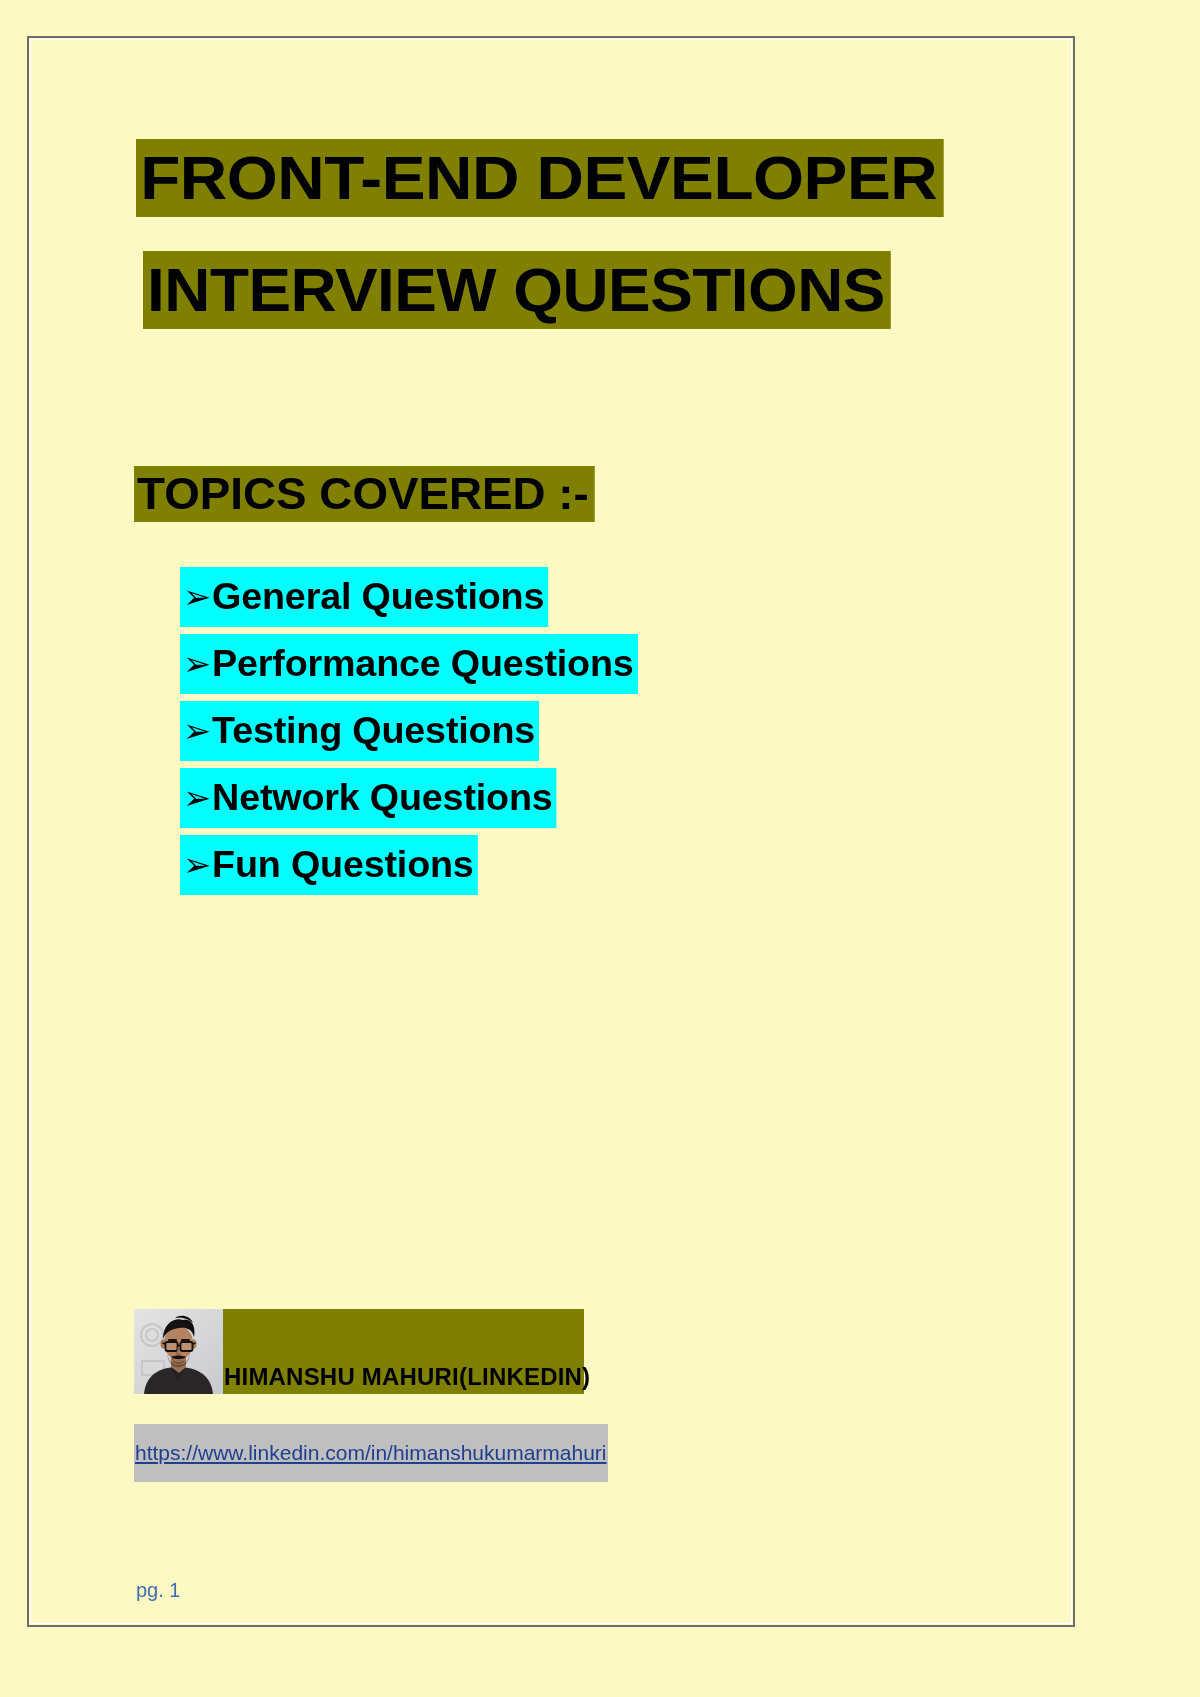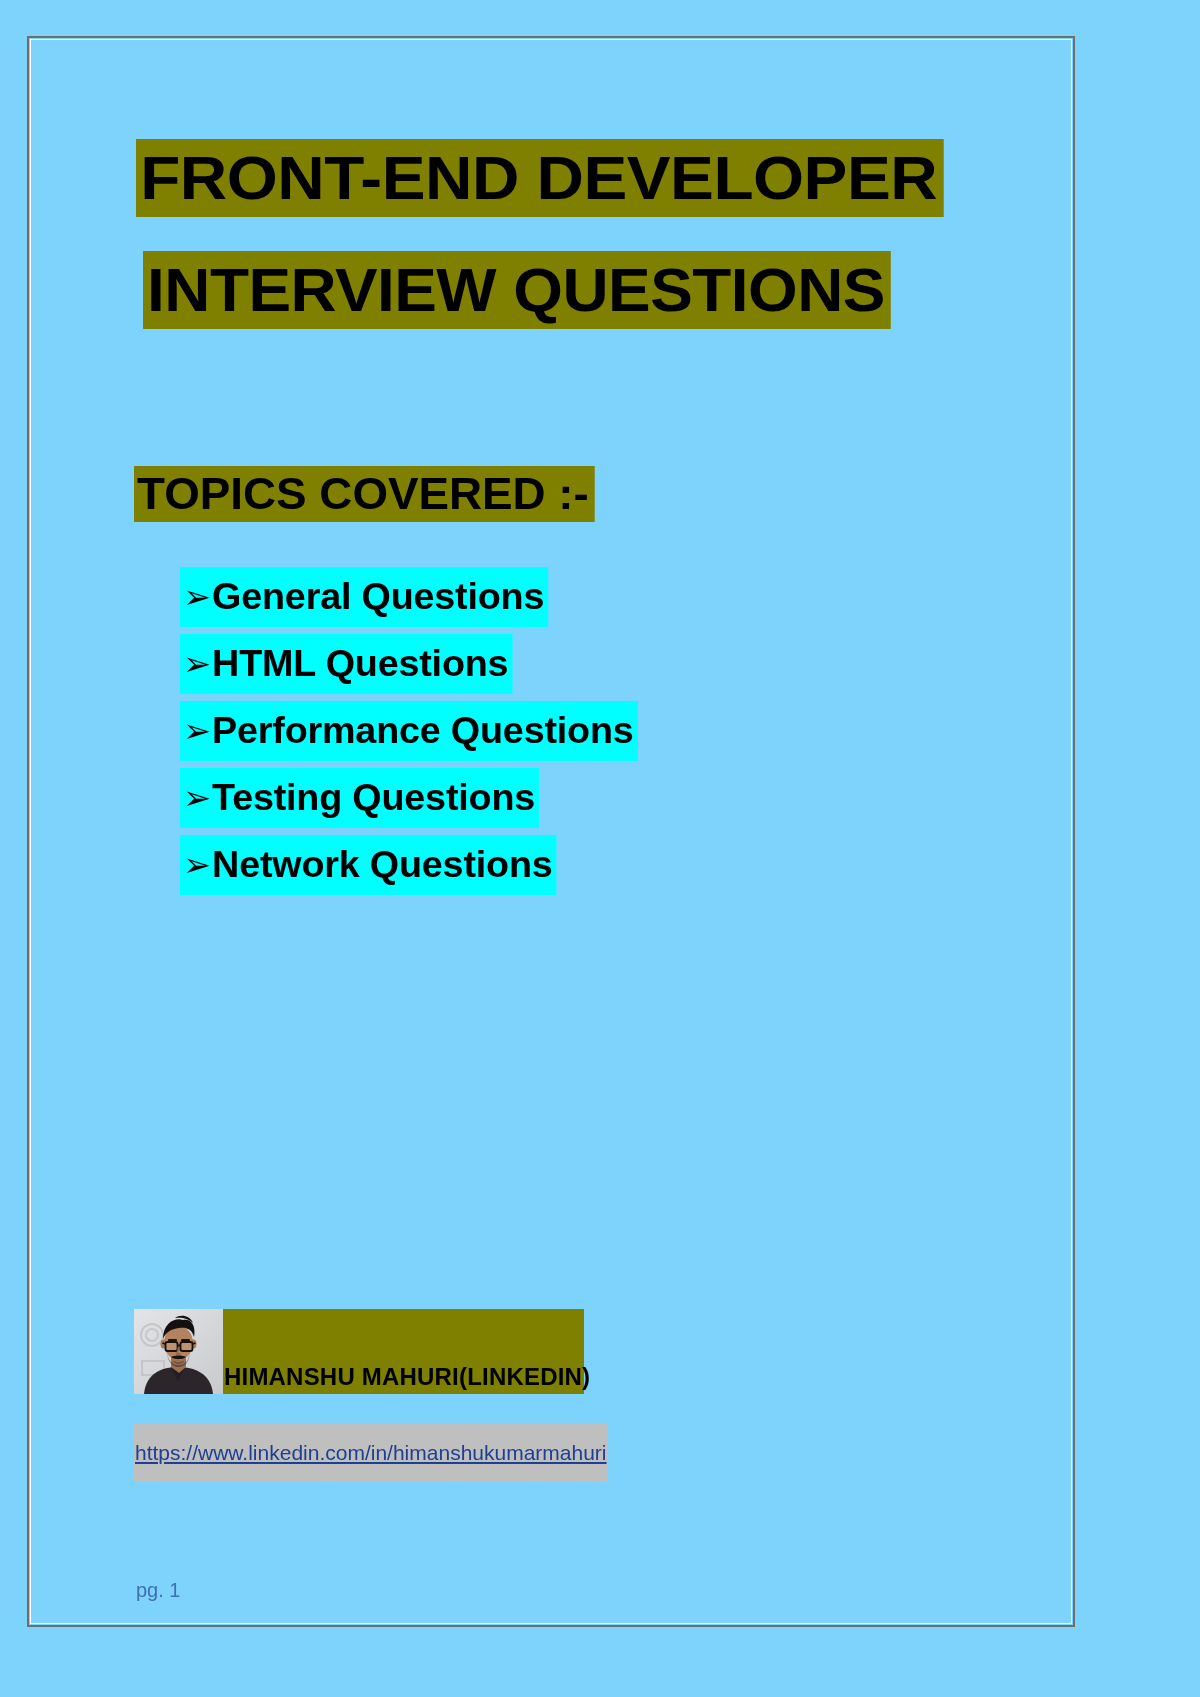--- a/index.html
+++ b/index.html
@@ -14,21 +14,21 @@
     font-family: "Liberation Sans", sans-serif;
     overflow: hidden;
   }
 
   
   .page-sheet {
     position: absolute;
     left: 0; top: 0;
     width: 1200px;
     height: 1697px;
-    background: #7dd3fc;
+    background: #fef9c3;
   }
   .page-border {
     position: absolute;
     left: 27px;
     top: 36px;
     width: 1048px;
     height: 1591px;
     border: 2px solid #6e6e6e;
     box-sizing: border-box;
     background: transparent;
@@ -214,30 +214,30 @@
 
     <div class="title-line" id="title-2">INTERVIEW QUESTIONS</div>
 
     <div id="topics-heading">TOPICS COVERED :-</div>
 
     <ul class="topic-list">
       <li class="topic-item">
         <span class="topic-pill"><span class="bullet-arrow">➢</span><span>General Questions</span></span>
       </li>
       <li class="topic-item">
-        <span class="topic-pill"><span class="bullet-arrow">➢</span><span>HTML Questions</span></span>
-      </li>
-      <li class="topic-item">
         <span class="topic-pill"><span class="bullet-arrow">➢</span><span>Performance Questions</span></span>
       </li>
       <li class="topic-item">
         <span class="topic-pill"><span class="bullet-arrow">➢</span><span>Testing Questions</span></span>
       </li>
       <li class="topic-item">
         <span class="topic-pill"><span class="bullet-arrow">➢</span><span>Network Questions</span></span>
+      </li>
+      <li class="topic-item">
+        <span class="topic-pill"><span class="bullet-arrow">➢</span><span>Fun Questions</span></span>
       </li>
     </ul>
 
     <div class="author-block">
       <div class="author-bar"></div>
 
       <div class="author-photo">
         <svg width="89" height="85" viewBox="0 0 89 85" xmlns="http://www.w3.org/2000/svg" aria-hidden="true">
           <defs>
             <linearGradient id="bgGrad" x1="0" y1="0" x2="1" y2="1">

